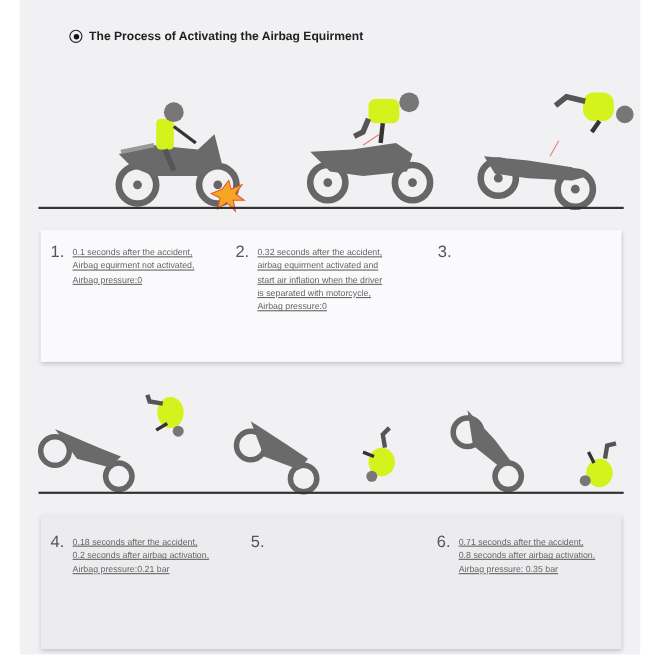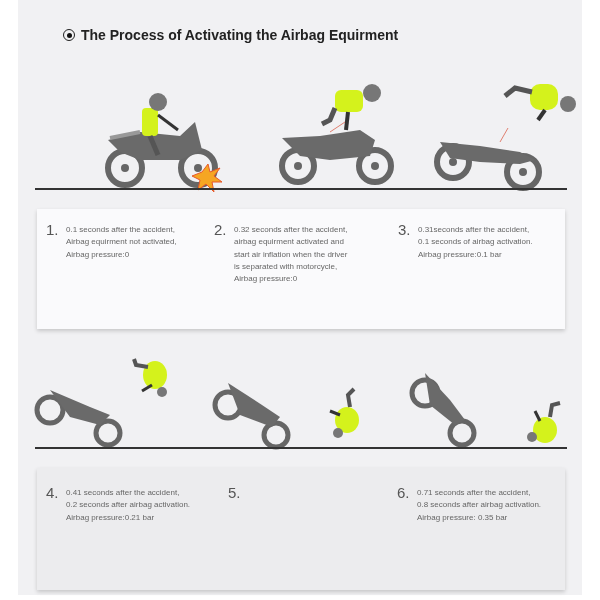--- a/index.html
+++ b/index.html
@@ -1,28 +1,28 @@
 <!DOCTYPE html>
 <html><head>
 <meta charset="utf-8">
 <style>
   html, body { margin:0; padding:0; background:#ffffff; }
   body { width:600px; height:600px; position:relative; overflow:hidden; font-family:"Liberation Sans", sans-serif; }
   .canvas { position:absolute; left:18px; top:0; width:564px; height:595px; background:#f1f1f3; }
   .title-row { position:absolute; left:63px; top:27px; display:flex; align-items:center; gap:6px; }
   .radio { width:10px; height:10px; border:1.5px solid #222; border-radius:50%; display:flex; align-items:center; justify-content:center; }
   .radio::after { content:""; width:5px; height:5px; background:#111; border-radius:50%; }
-  .title { font-size:14px; font-weight:bold; color:#222; }
+  .title { font-size:11px; font-weight:bold; color:#222; }
   .ground { position:absolute; height:1.5px; background:#333; }
   .scene { position:absolute; }
   .card { position:absolute; background:#fafafc; box-shadow:0 2px 4px rgba(0,0,0,0.18); }
   .card.dark { background:#ececee; }
   .step { position:absolute; display:flex; }
   .step .num { font-size:15px; color:#555; width:20px; line-height:16px; }
-  .step .txt { font-size:8px; color:#666; line-height:12.3px; white-space:pre-line; padding-top:2px; }
+  .step .txt { font-size:8px; color:#666; line-height:12.3px; white-space:pre-line; padding-top:2px;text-decoration:underline; }
 </style>
 </head>
 <body>
 
 <div class="canvas"></div>
 
 <div class="title-row">
   <span class="radio"></span>
   <span class="title">The Process of Activating the Airbag Equirment</span>
 </div>
@@ -81,23 +81,20 @@
 <div class="step" style="left:214px;top:222px">
   <span class="num">2.</span>
   <span class="txt">0.32 seconds after the accident,
 airbag equirment activated and
 start air inflation when the driver
 is separated with motorcycle,
 Airbag pressure:0</span>
 </div>
 <div class="step" style="left:398px;top:222px">
   <span class="num">3.</span>
-  <span class="txt">0.31seconds after the accident,
-0.1 seconds of airbag activation.
-Airbag pressure:0.1 bar</span>
 </div>
 
 <svg class="scene" style="left:30px;top:345px" width="560" height="110">
   <g>
     <circle cx="20" cy="65" r="13" fill="none" stroke="#666" stroke-width="5"></circle>
     <circle cx="78" cy="88" r="12" fill="none" stroke="#666" stroke-width="5"></circle>
     <path d="M20 45 L60 62 L80 70 L70 80 L40 72 Z" fill="#6a6a6a"></path>
     <ellipse cx="125" cy="30" rx="12" ry="14" fill="#d4f21c"></ellipse>
     <circle cx="132" cy="47" r="5" fill="#777"></circle>
     <path d="M118 22 L106 20 L104 14" stroke="#555" stroke-width="4" fill="none"></path>
@@ -120,21 +117,21 @@
     <circle cx="502" cy="92" r="5" fill="#777"></circle>
     <path d="M520 72 L522 60 L530 58" stroke="#555" stroke-width="4" fill="none"></path>
     <path d="M510 76 L505 66" stroke="#333" stroke-width="3"></path>
   </g>
 </svg>
 <div class="ground" style="left:35px;top:447px;width:532px"></div>
 
 <div class="card dark" style="left:37px;top:468px;width:528px;height:122px"></div>
 <div class="step" style="left:46px;top:485px">
   <span class="num">4.</span>
-  <span class="txt">0.41 seconds after the accident,
+  <span class="txt">0.18 seconds after the accident,
 0.2 seconds after airbag activation.
 Airbag pressure:0.21 bar</span>
 </div>
 <div class="step" style="left:228px;top:485px">
   <span class="num">5.</span>
 </div>
 <div class="step" style="left:397px;top:485px">
   <span class="num">6.</span>
   <span class="txt">0.71 seconds after the accident,
 0.8 seconds after airbag activation.

